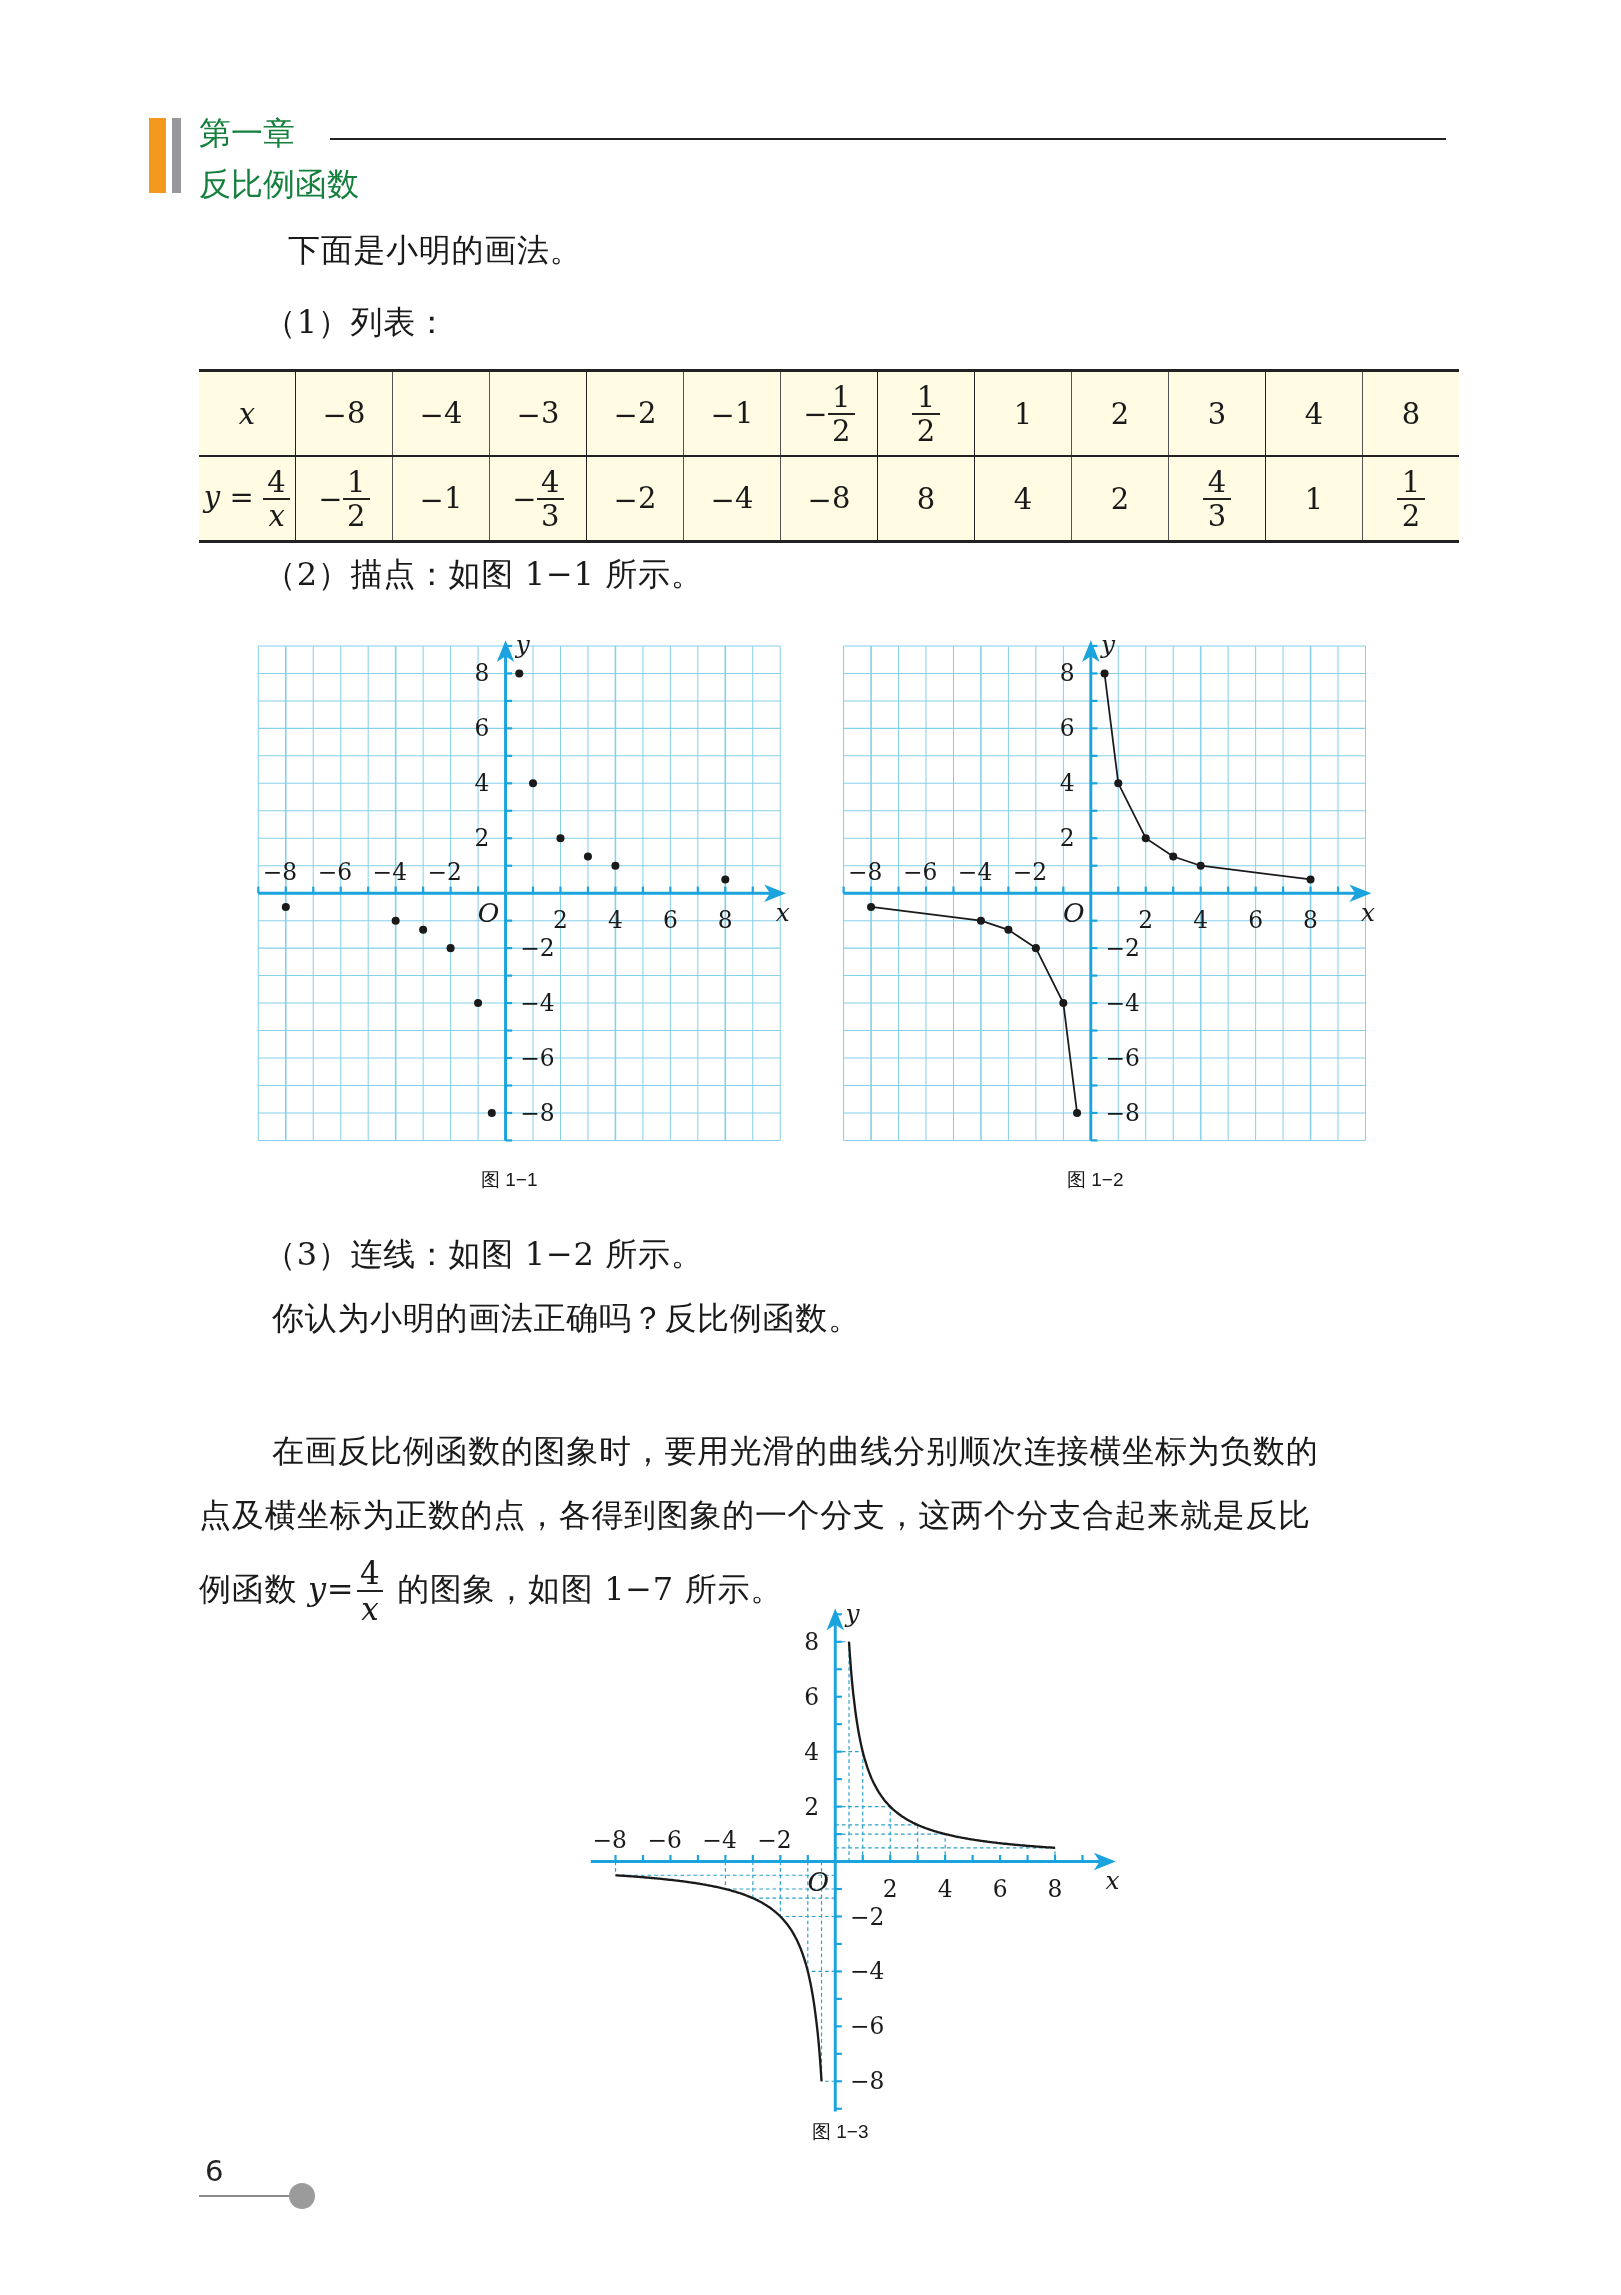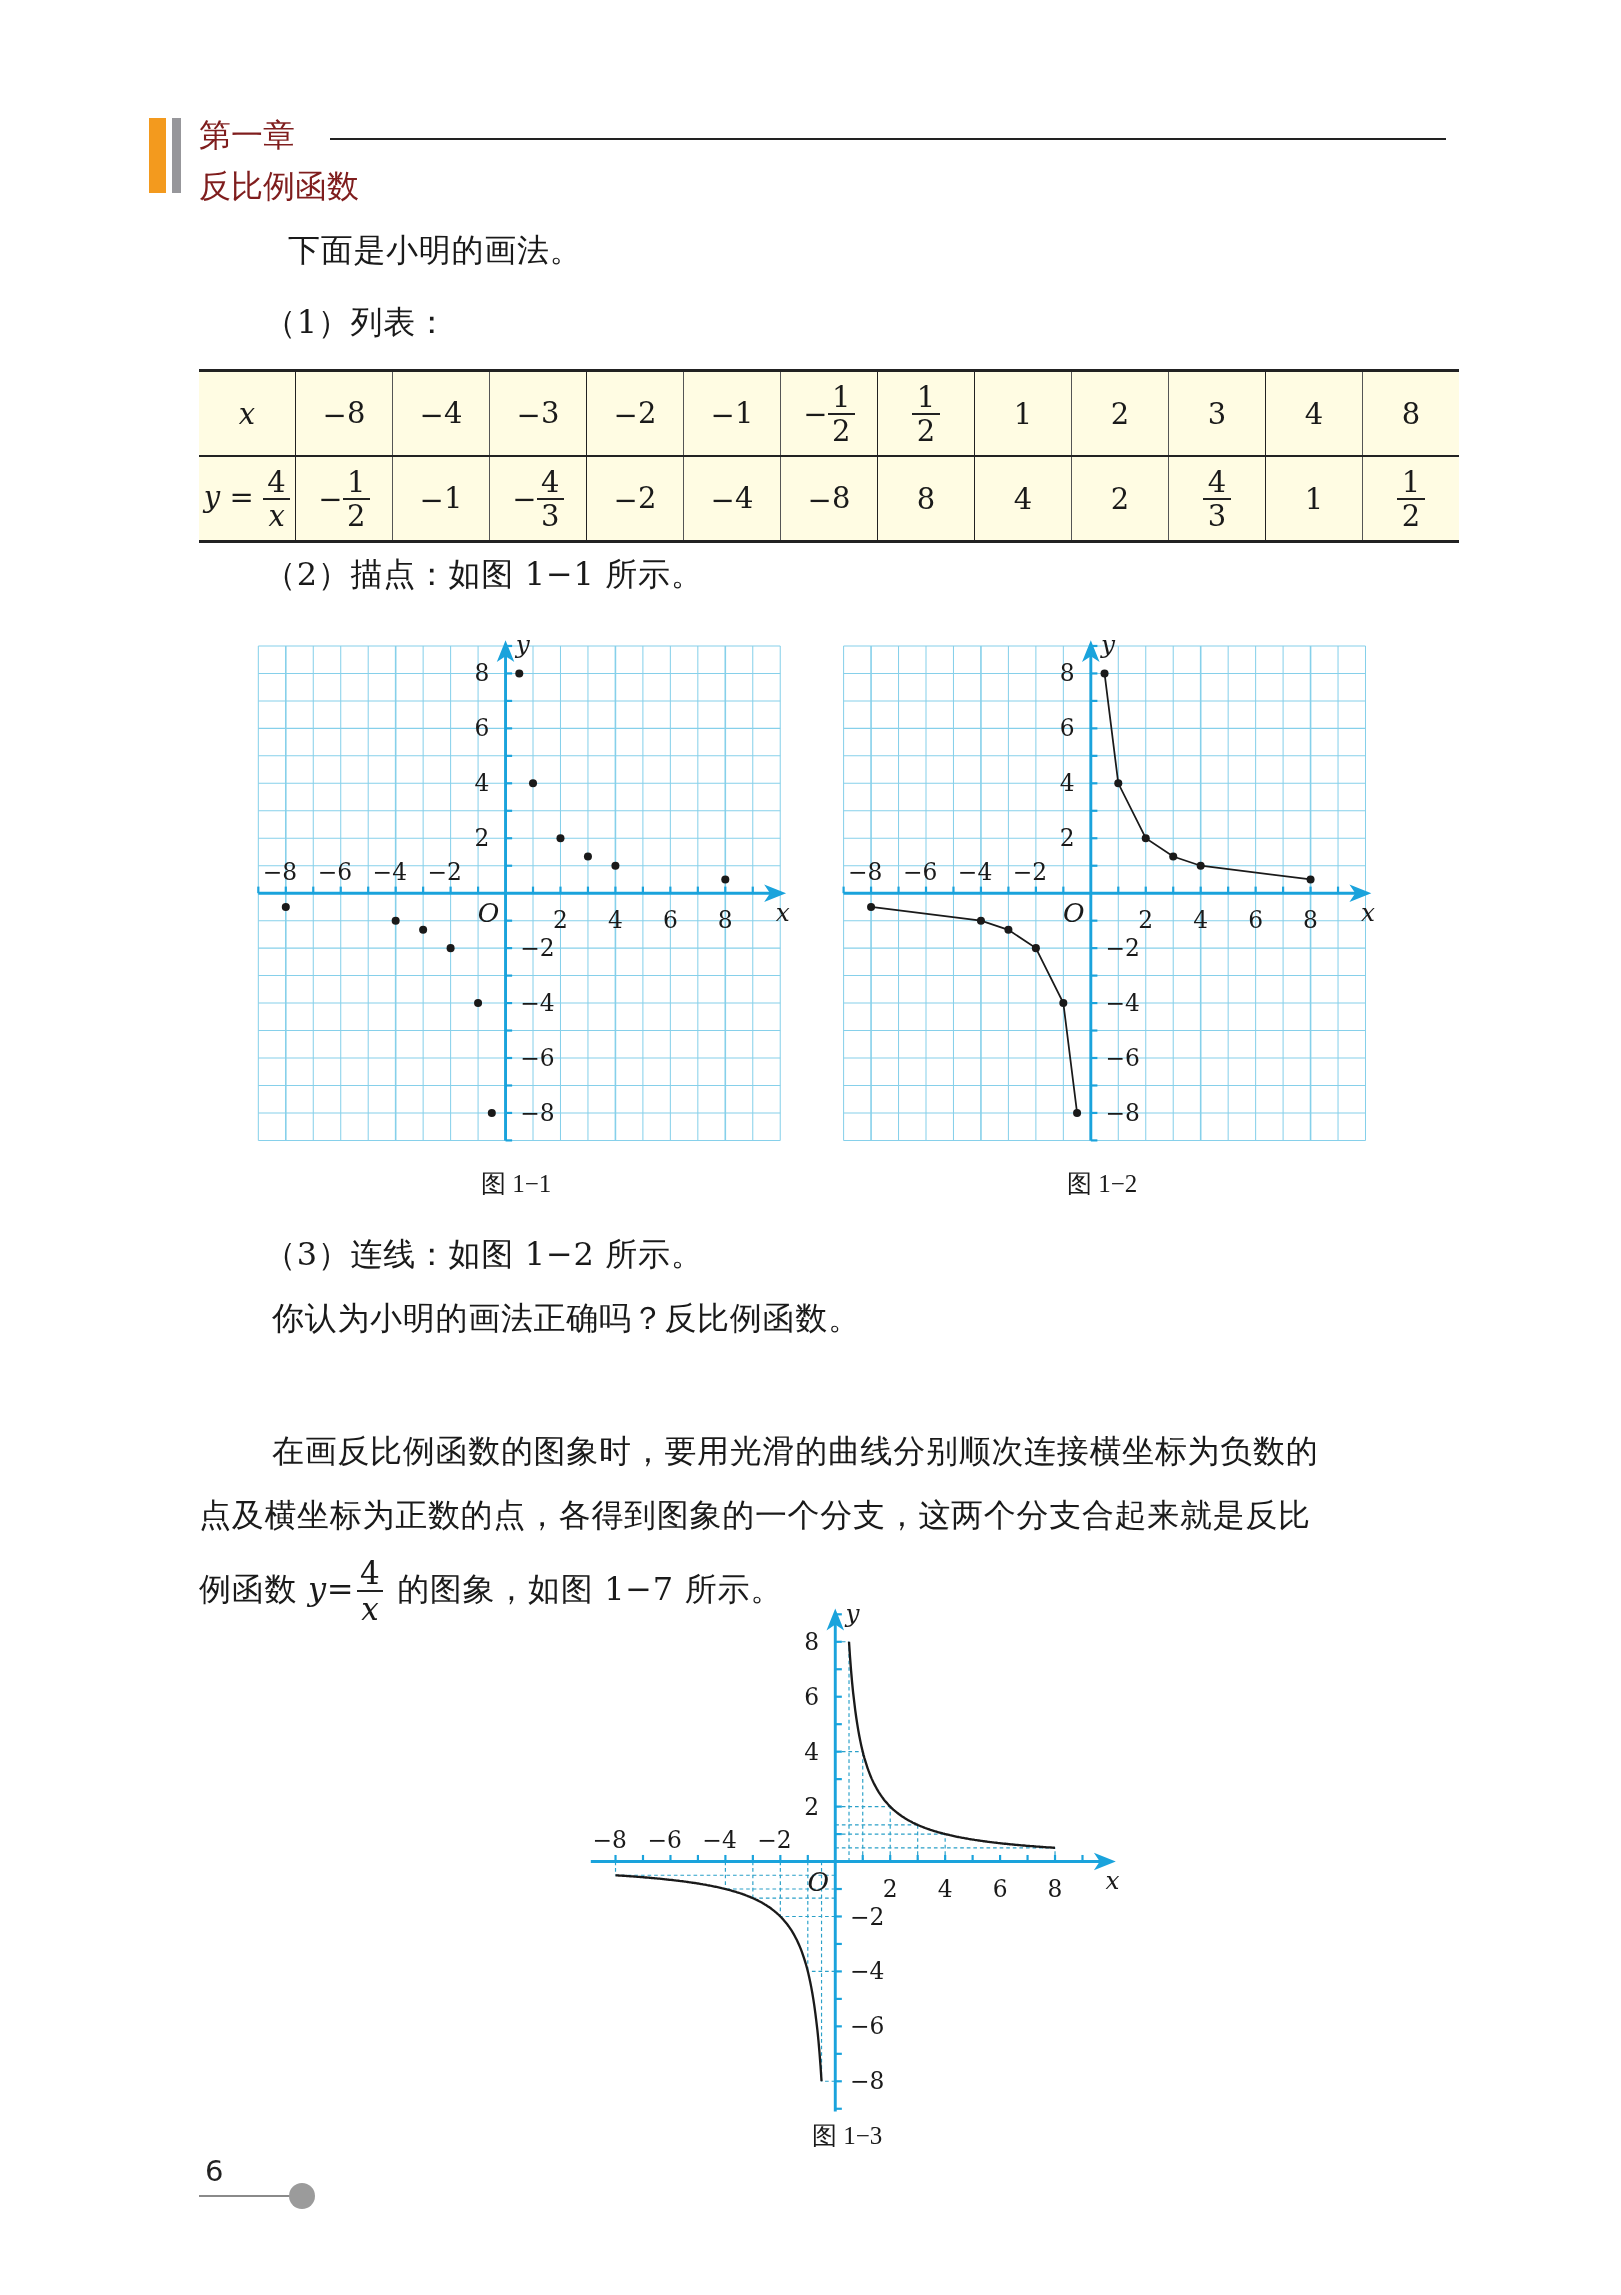--- a/index.html
+++ b/index.html
@@ -1,36 +1,36 @@
 <!DOCTYPE html>
 <html style="font-size:11.7px"><head>
 <meta charset="utf-8">
 <style>
   html, body { margin:0; padding:0; background:#ffffff; }
   body { width:1622px; height:2295px; position:relative; overflow:hidden;
          font-family:"DejaVu Serif", "Liberation Serif", serif; color:#1a1a1a; }
   .abs { position:absolute; }
   .bar-orange { left:149px; top:118px; width:17px; height:75px; background:#F39A1E; }
   .bar-gray { left:172px; top:118px; width:8.8px; height:75px; background:#97979B; }
-  .hdr { font-family:Liberation Serif, serif; font-size:32px; line-height:37px; color:#7f1d1d; }
+  .hdr { font-family:Liberation Mono, monospace; font-size:32px; line-height:37px; color:#15803d; }
   .hdr-line { left:330px; top:138px; width:1116px; height:2.2px; background:#222; }
   .body-text { font-size:32px; line-height:38px; letter-spacing:0.7px; white-space:nowrap; }
   table.vals { position:absolute; left:199px; top:369px; border-collapse:collapse; background:#FFFCE3;
                border-top:3.7px solid #222; border-bottom:3.7px solid #222; }
   table.vals td { width:96px; text-align:center; vertical-align:middle; font-size:29px;
                   border-left:1.5px solid #222; padding:0; font-family:"DejaVu Serif","Liberation Serif",serif; }
   table.vals td:first-child { border-left:none; }
   table.vals tr.r1 td { height:83px; border-bottom:2.9px solid #222; }
   table.vals tr.r2 td { height:83px; }
   table.vals td.thin { border-left:0.7px solid #555; }
   .frac { display:inline-flex; flex-direction:column; align-items:center; vertical-align:middle; line-height:32px; }
   .frac .num { border-bottom:2.2px solid #222; padding:0 4.4px; }
   .neg { vertical-align:middle; }
   .ital { font-style:italic; }
-  .caption { font-size:25px; font-family:Liberation Serif, serif; white-space:nowrap; }
+  .caption { font-size:19px; font-family:Liberation Sans, sans-serif; white-space:nowrap; }
   svg text { font-family:"DejaVu Serif","Liberation Serif",serif; fill:#1a1a1a; }
   .pnum { left:205px; top:2154px; font-family:"DejaVu Sans","Liberation Sans",sans-serif; font-size:29px; color:#222; }
   .pline { left:199px; top:2195px; width:95px; height:1.5px; background:#8a8a8a; }
   .pdot { left:289px; top:2183px; width:26px; height:26px; border-radius:50%; background:#9B9B9B; }
   .inline-frac { display:inline-flex; flex-direction:column; align-items:center; vertical-align:middle; font-size:31px; line-height:34px; margin:0 2.9px; }
   .inline-frac .num { border-bottom:2.2px solid #222; padding:0 2.9px; }
 </style>
 </head>
 <body>
 

